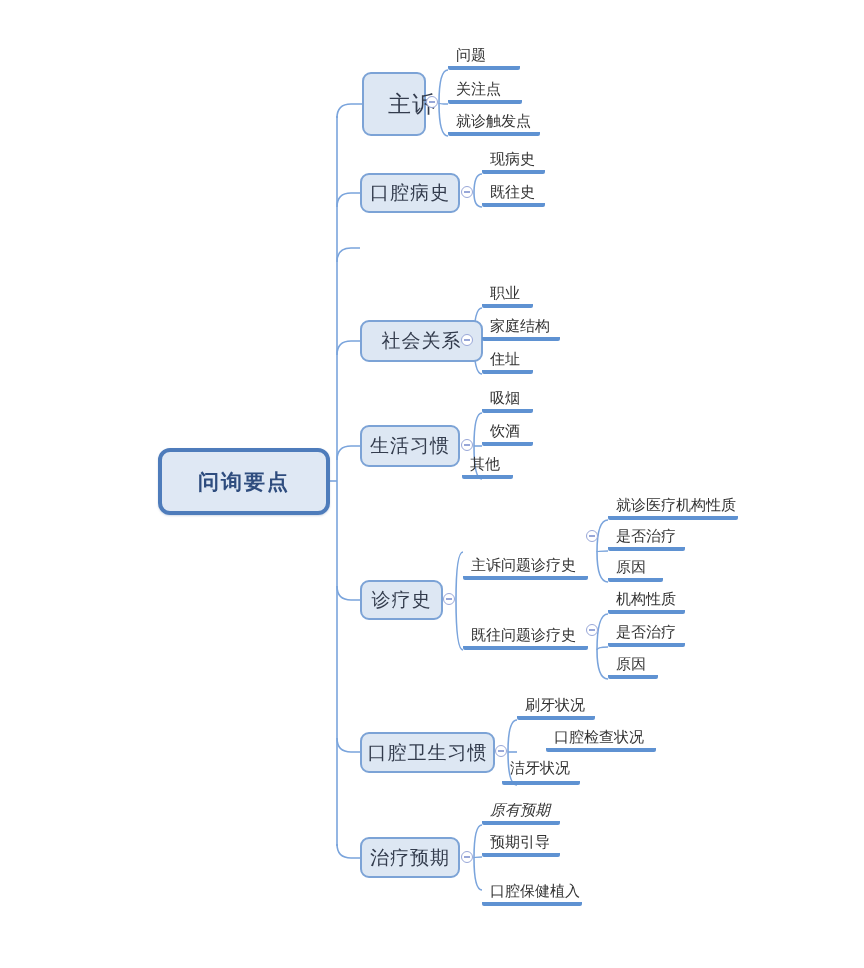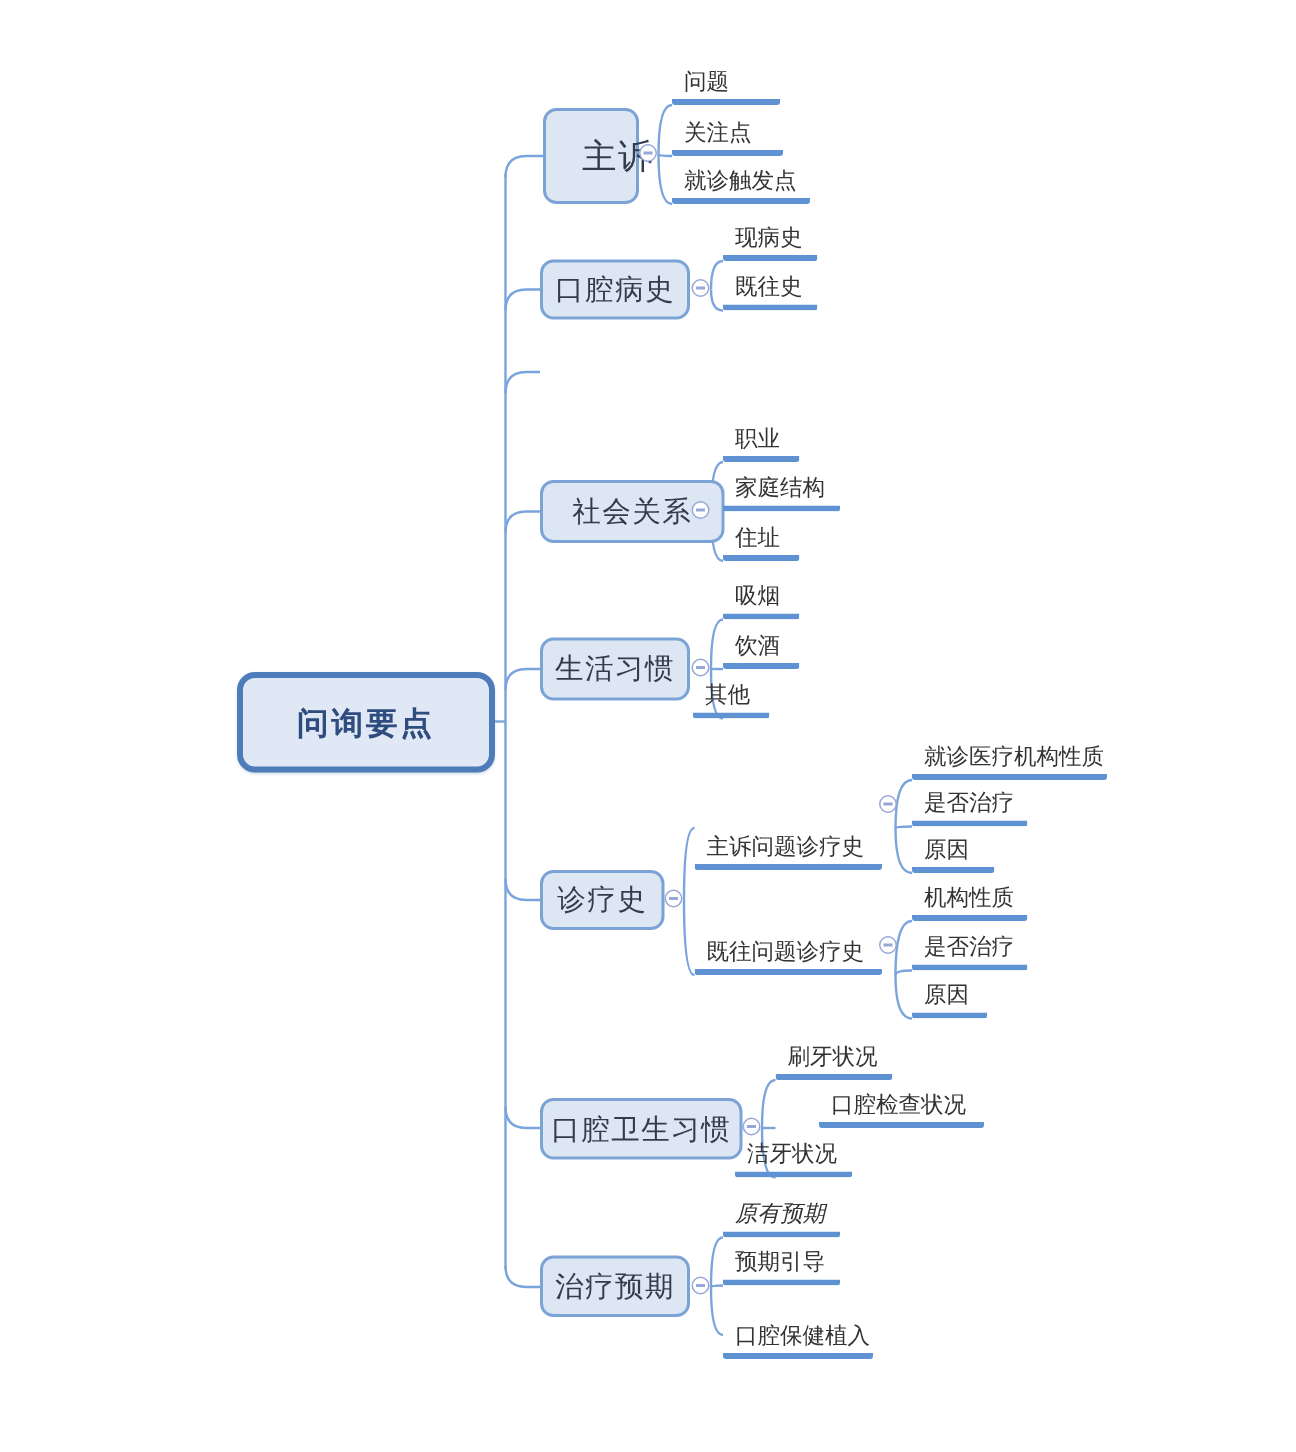--- a/index.html
+++ b/index.html
@@ -137,21 +137,21 @@
   <div class="leaf" style="left:608px;top:495px;width:130px;">就诊医疗机构性质</div>
   <div class="leaf" style="left:608px;top:526px;width:77px;">是否治疗</div>
   <div class="leaf" style="left:608px;top:557px;width:55px;">原因</div>
 
   <div class="leaf" style="left:608px;top:589px;width:77px;">机构性质</div>
   <div class="leaf" style="left:608px;top:622px;width:77px;">是否治疗</div>
   <div class="leaf" style="left:608px;top:654px;width:50px;">原因</div>
 
   <div class="leaf" style="left:517px;top:695px;width:78px;">刷牙状况</div>
   <div class="leaf" style="left:517px;top:727px;width:110px;margin-left:29px;">口腔检查状况</div>
-  <div class="leaf" style="left:490px;top:760px;width:78px;">洁牙状况</div>
+  <div class="leaf" style="left:502px;top:760px;width:78px;font-family:Liberation Mono, monospace;">洁牙状况</div>
 
   <div class="leaf" style="left:482px;top:800px;width:78px;font-style:italic;">原有预期</div>
   <div class="leaf" style="left:482px;top:832px;width:78px;">预期引导</div>
   <div class="leaf" style="left:482px;top:865px;width:100px;margin-top:16px;">口腔保健植入</div>
 
   <div class="collapse-btn" style="left:426px;top:96px;">
       <span class="minus"></span>
     </div>
   <div class="collapse-btn" style="left:461px;top:186px;">
       <span class="minus"></span>

